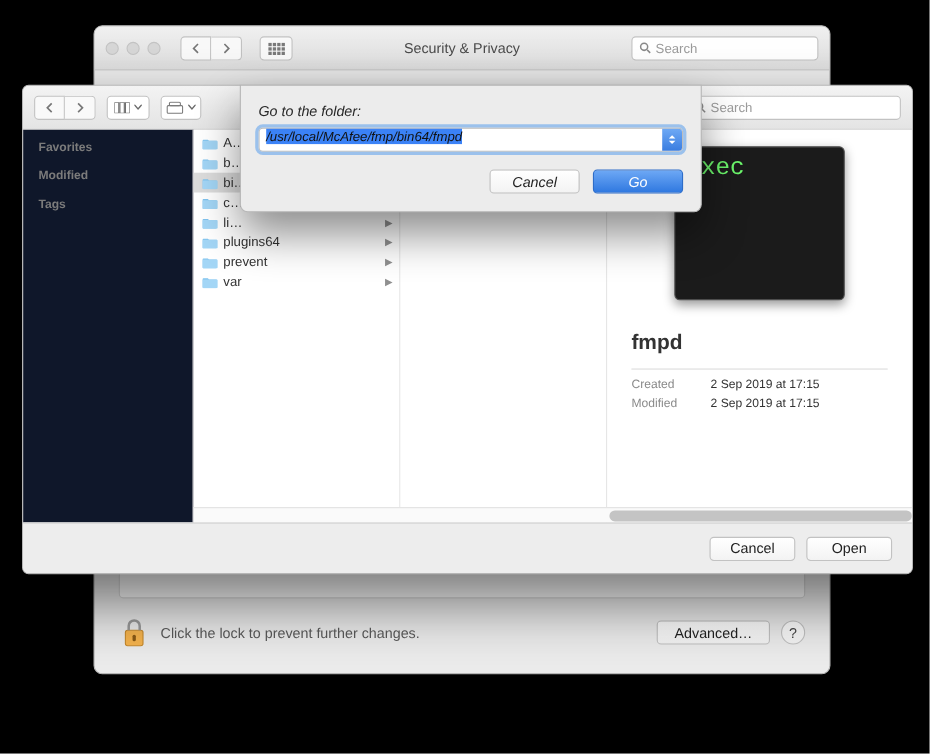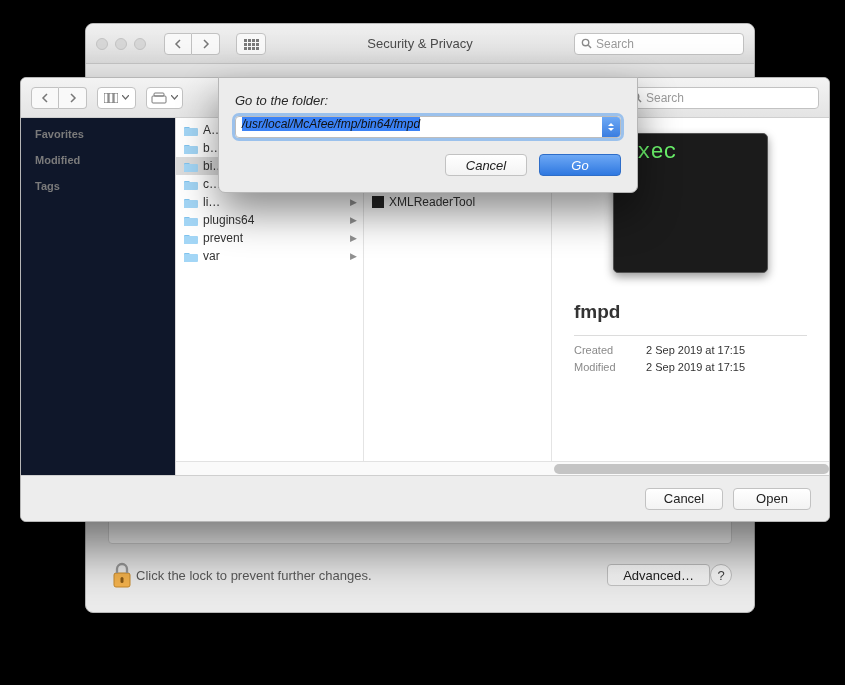--- a/index.html
+++ b/index.html
@@ -41,21 +41,21 @@
   .mag circle { fill:none; stroke:#8a8a8a; stroke-width:1.5; }
   .mag line { stroke:#8a8a8a; stroke-width:1.5; }
 
   .sec-body { position: absolute; left: 0; right: 0; top: 40px; bottom: 0; }
   .sec-inner {
     position: absolute; left: 22px; right: 22px; top: 20px; height: 460px;
     background: #fff; border: 1px solid #d7d7d7; border-radius: 4px;
   }
   .sec-footer {
     position: absolute; left: 22px; right: 22px; bottom: 20px; height: 34px;
-    display: flex; align-items: center; 
+    display: flex; align-items: center; gap: 10px;
   }
   .lock { width: 28px; height: 30px; }
   .lock-text { color: #5a5a5a; font-size: 13px; flex: 1; }
   .mac-btn {
     height: 22px; padding: 0 15px; background: linear-gradient(#fff,#f3f3f3);
     border: 1px solid #c2c2c2; border-radius: 4px; font-size: 13px; color: #222;
     display: inline-flex; align-items: center; justify-content: center;
   }
   .help-btn {
     width: 22px; height: 22px; border-radius: 50%; background: linear-gradient(#fff,#f3f3f3);
@@ -338,24 +338,20 @@
           <svg class="xml-ico" viewBox="0 0 11 14">
             <path d="M1 0 h6 l3 3 v10 a1 1 0 0 1 -1 1 H1 a1 1 0 0 1 -1 -1 V1 a1 1 0 0 1 1 -1 Z" fill="#fff" stroke="#bdbdbd"></path>
             <path d="M7 0 v3 h3" fill="none" stroke="#bdbdbd"></path>
           </svg>
           <span>ma_msgbus_auth.xml</span>
         </div>
         <div class="col-row">
           <span class="exec-ico"></span>
           <span>unInstallFMP</span>
         </div>
-        <div class="col-row">
-          <span class="exec-ico"></span>
-          <span>XMLReaderTool</span>
-        </div>
       </div>
     <div class="preview">
       <div class="preview-img">
         <div class="row1">exec</div>
       </div>
       <div class="pv-name">fmpd</div>
       <div class="pv-sep"></div>
       <div class="pv-row">
         <span class="k">Created</span>
         <span>2 Sep 2019 at 17:15</span>

